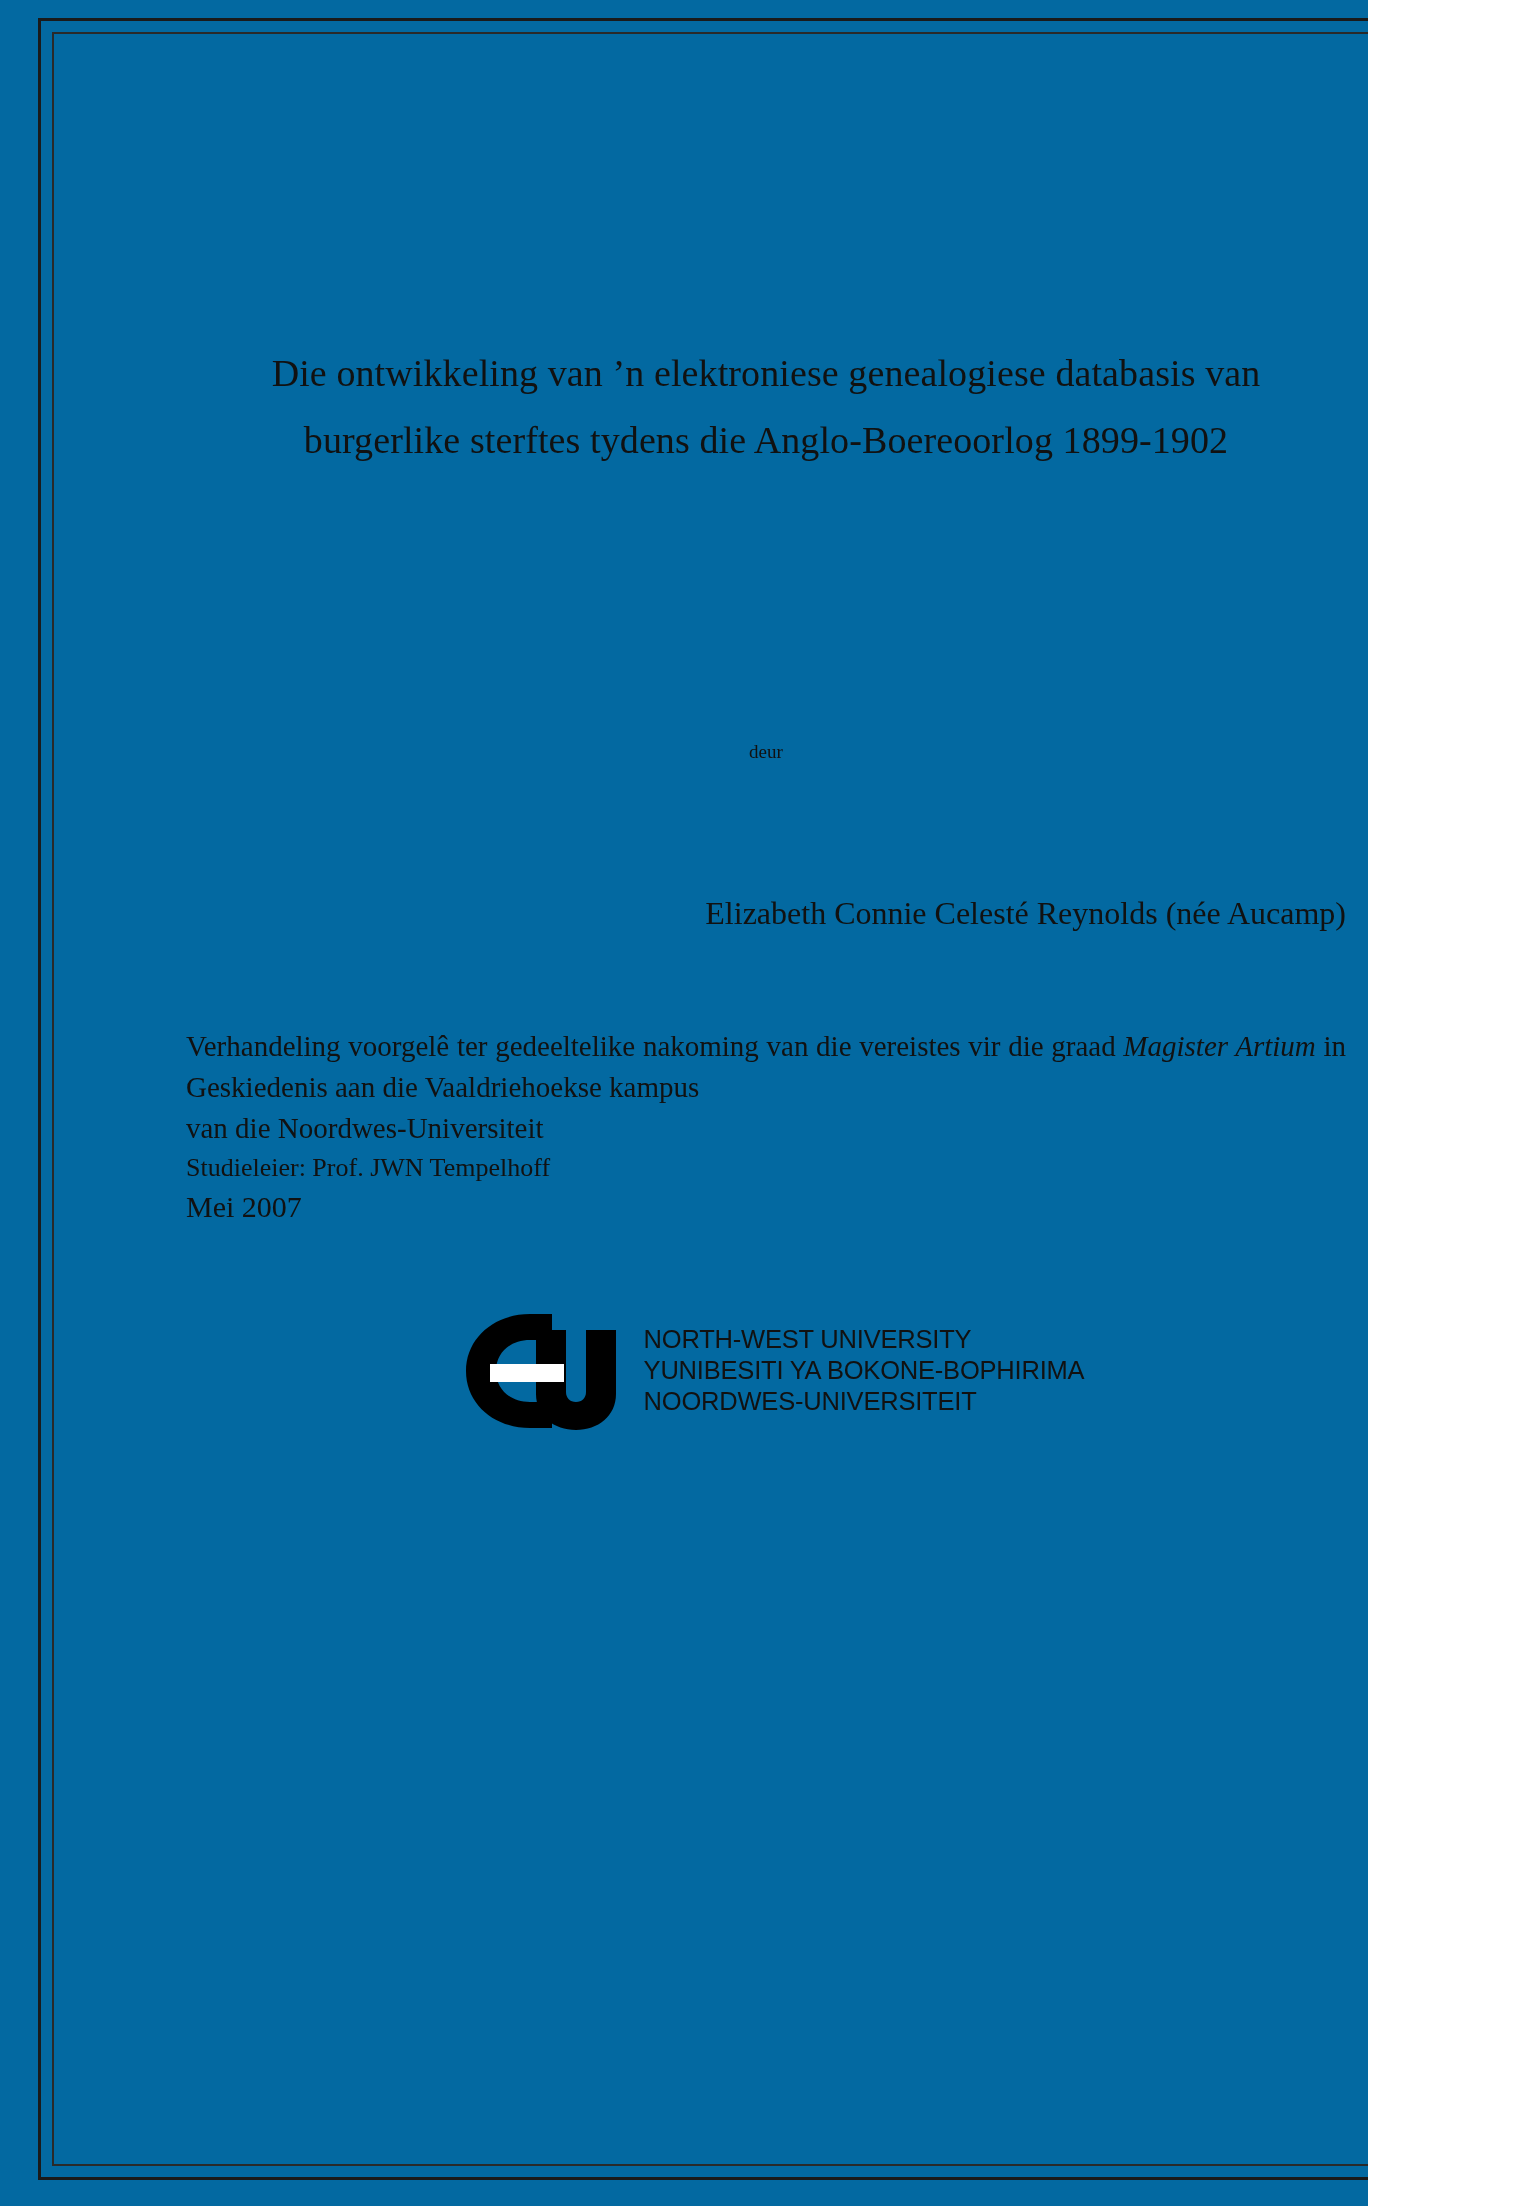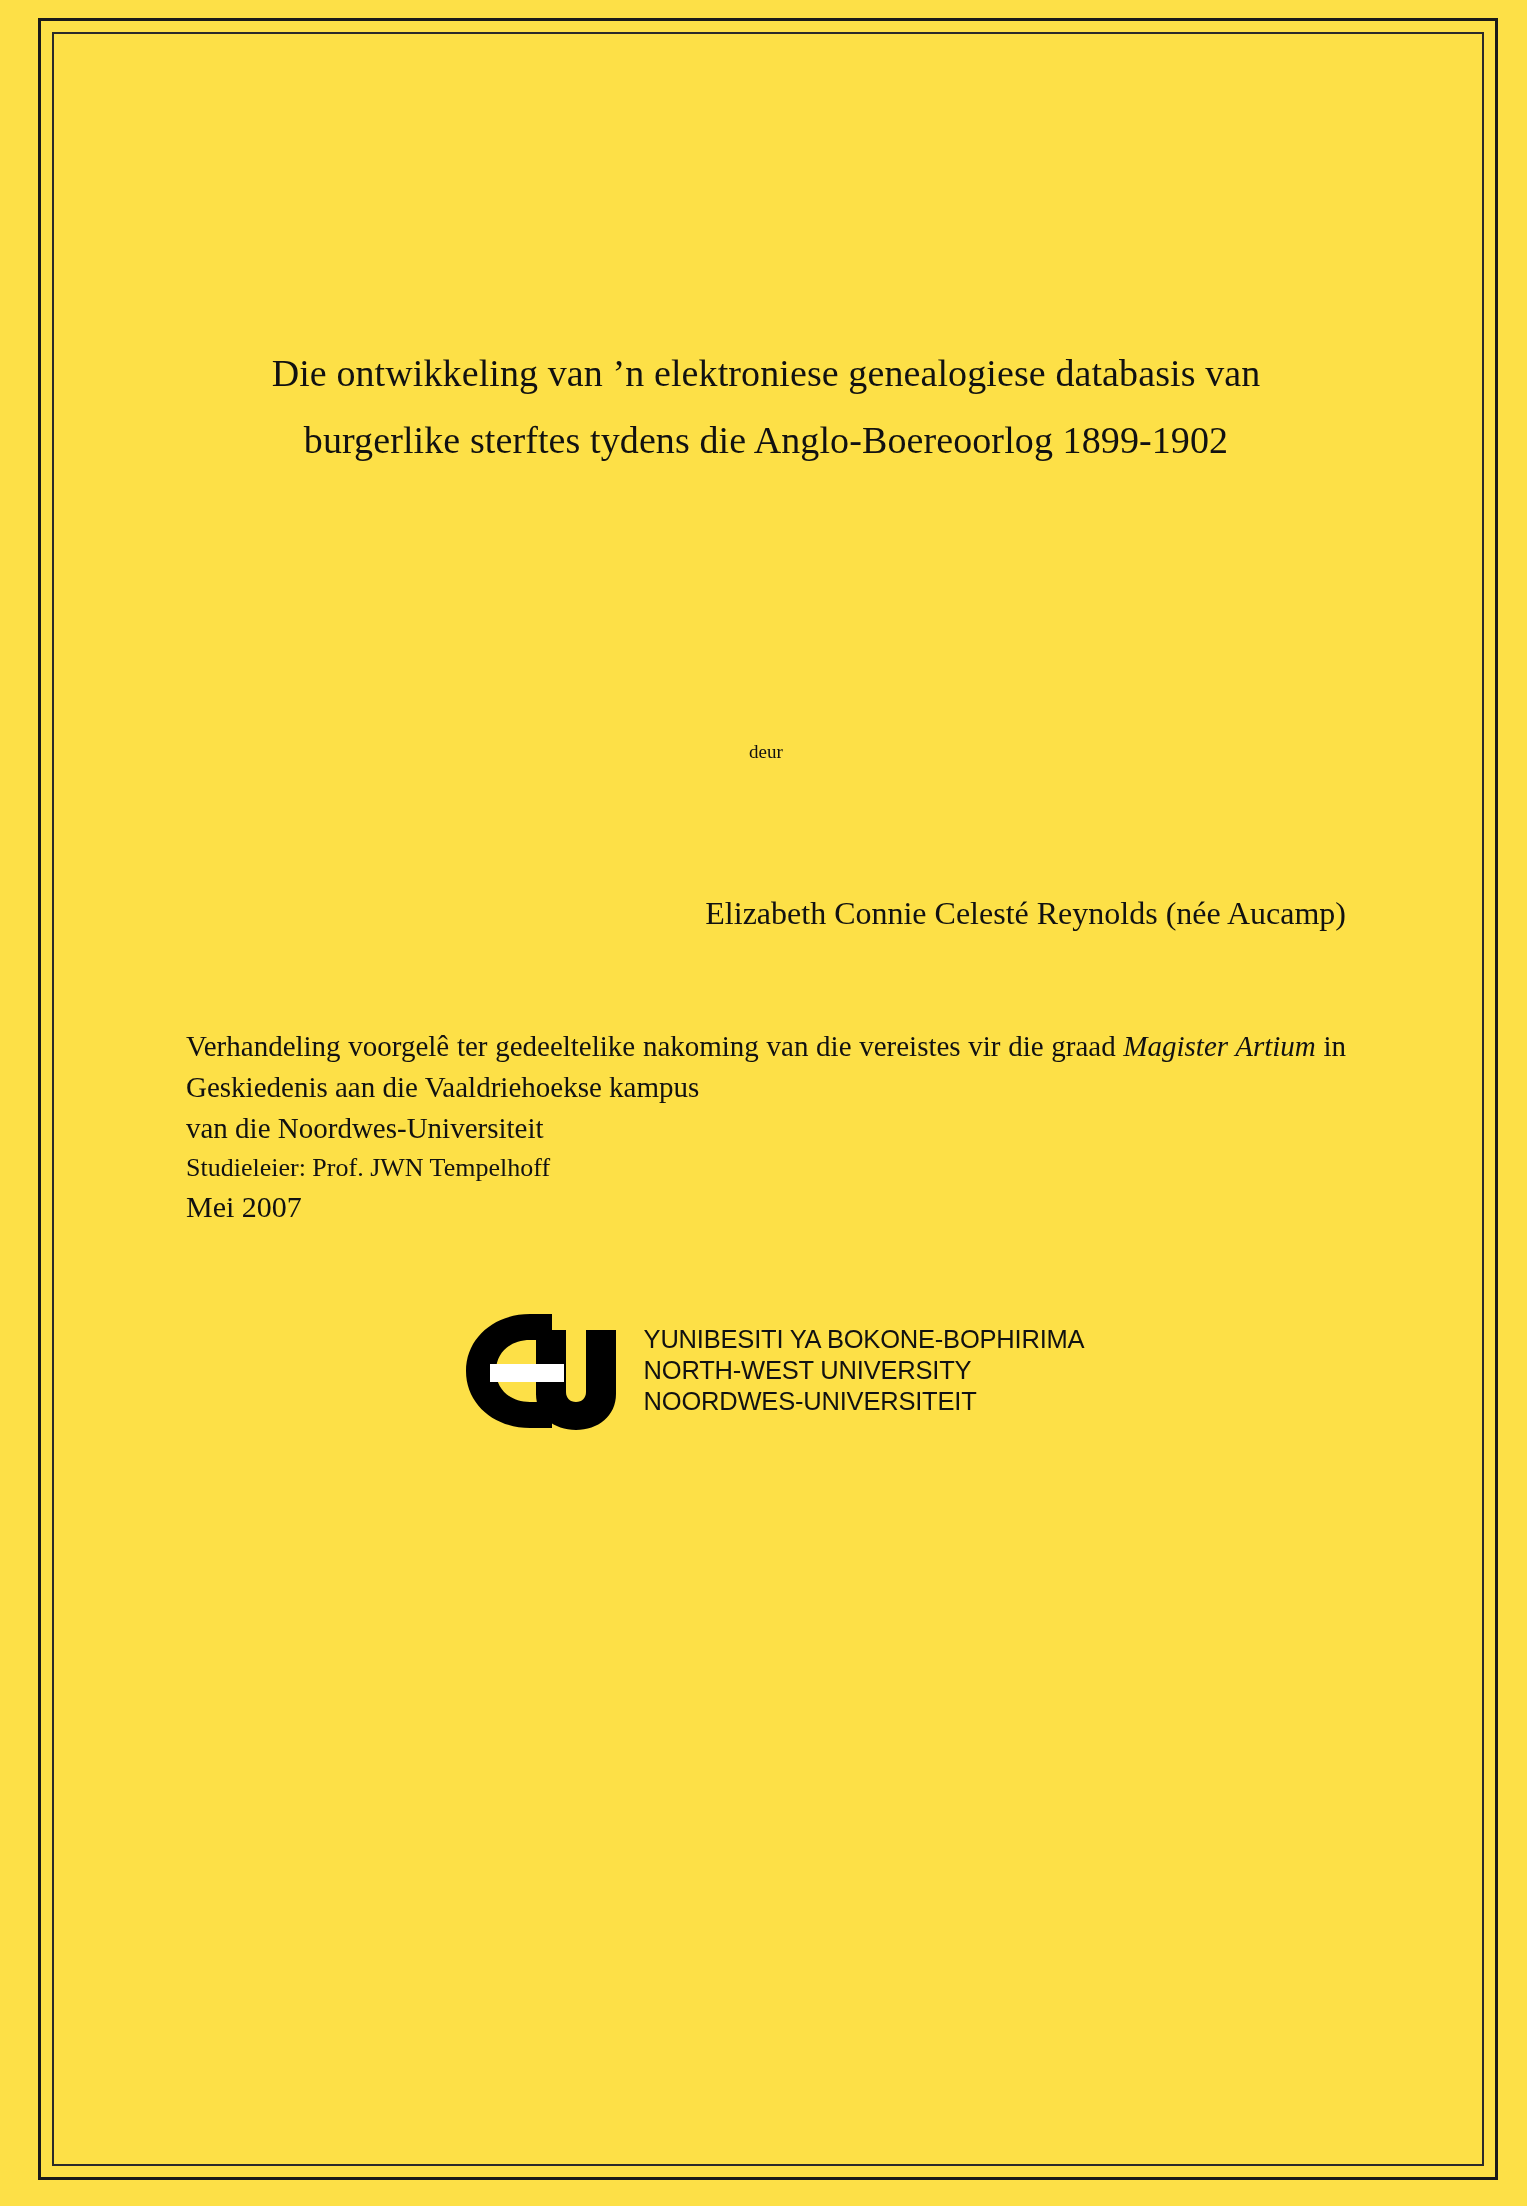--- a/index.html
+++ b/index.html
@@ -6,23 +6,23 @@
     margin: 0;
     padding: 0;
     background: #ffffff;
   }
   body {
     font-family: "Liberation Serif", serif;
     color: #111111;
   }
   .page {
     position: relative;
-    width: 1527px;
+    width: 1368px;
     height: 2206px;
-    background: #fde047;
+    background: #0369a1;
     overflow: hidden;
   }
   
   .scan-border-outer {
     position: absolute;
     left: 38px;
     top: 18px;
     width: 1460px;
     height: 2162px;
     border: 3px solid #1a1a1a;
@@ -138,20 +138,20 @@
     <div class="logo-block">
       <span class="logo-mark">
         <svg viewBox="0 0 182 130" width="182" height="130" aria-hidden="true">
 
           <path d="M82 8 C46 8 18 32 18 65 C18 98 46 122 82 122 L104 122 L104 96 L82 96 C62 96 48 83 48 65 C48 47 62 34 82 34 L104 34 L104 8 Z" fill="#000000"></path>
           <path d="M88 24 L118 24 L118 86 C118 92 122 96 128 96 C134 96 138 92 138 86 L138 24 L168 24 L168 88 C168 110 150 124 128 124 C106 124 88 110 88 88 Z" fill="#000000"></path>
           <rect x="42" y="58" width="74" height="18" fill="#ffffff"></rect>
         </svg>
       </span>
       <span class="logo-text">
+        <span>NORTH-WEST UNIVERSITY</span>
         <span>YUNIBESITI YA BOKONE-BOPHIRIMA</span>
-        <span>NORTH-WEST UNIVERSITY</span>
         <span>NOORDWES-UNIVERSITEIT</span>
       </span>
     </div>
 
   </div>
 </div>
 
 </body></html>

